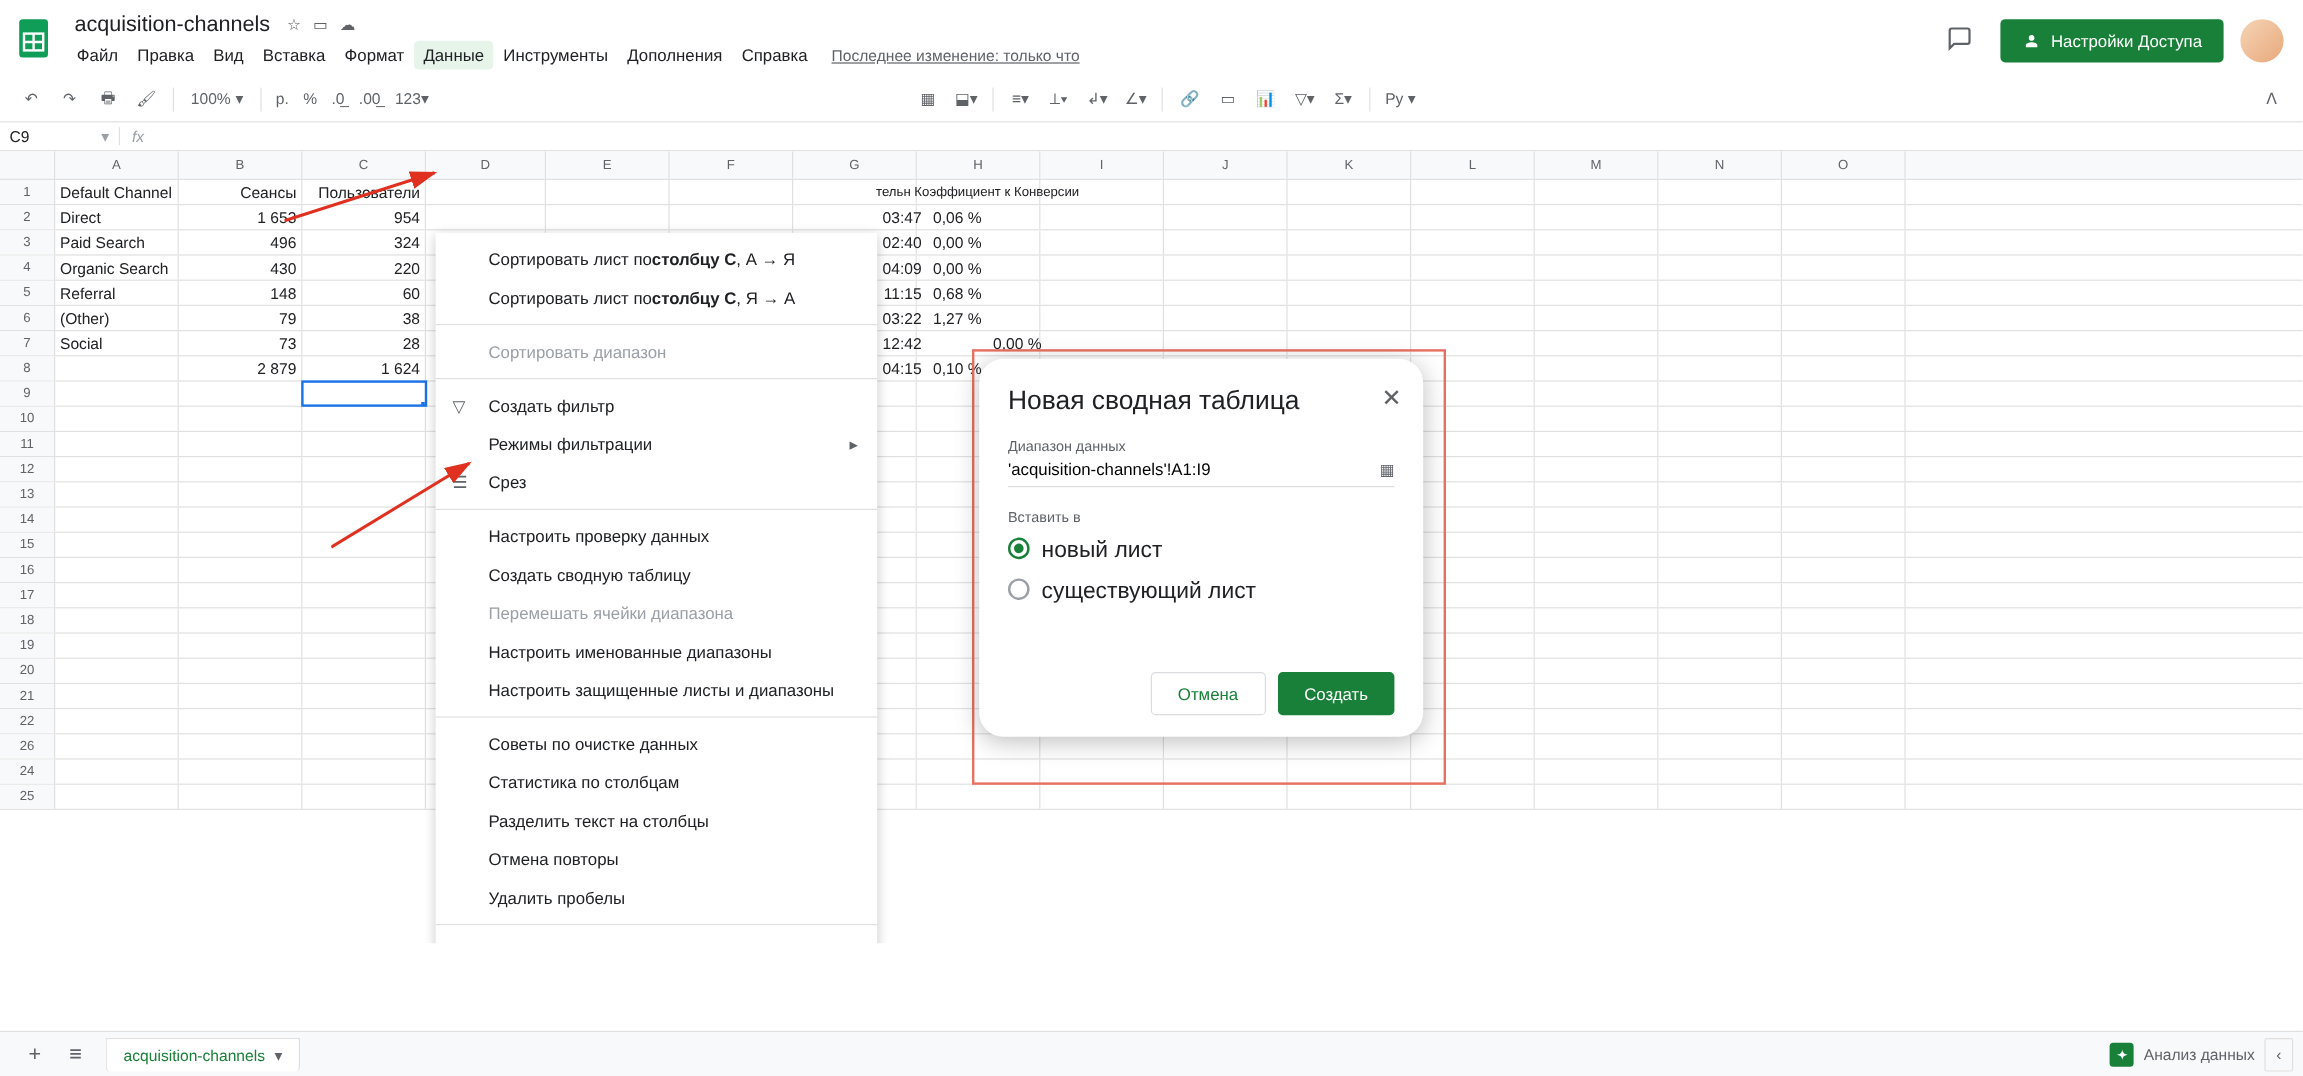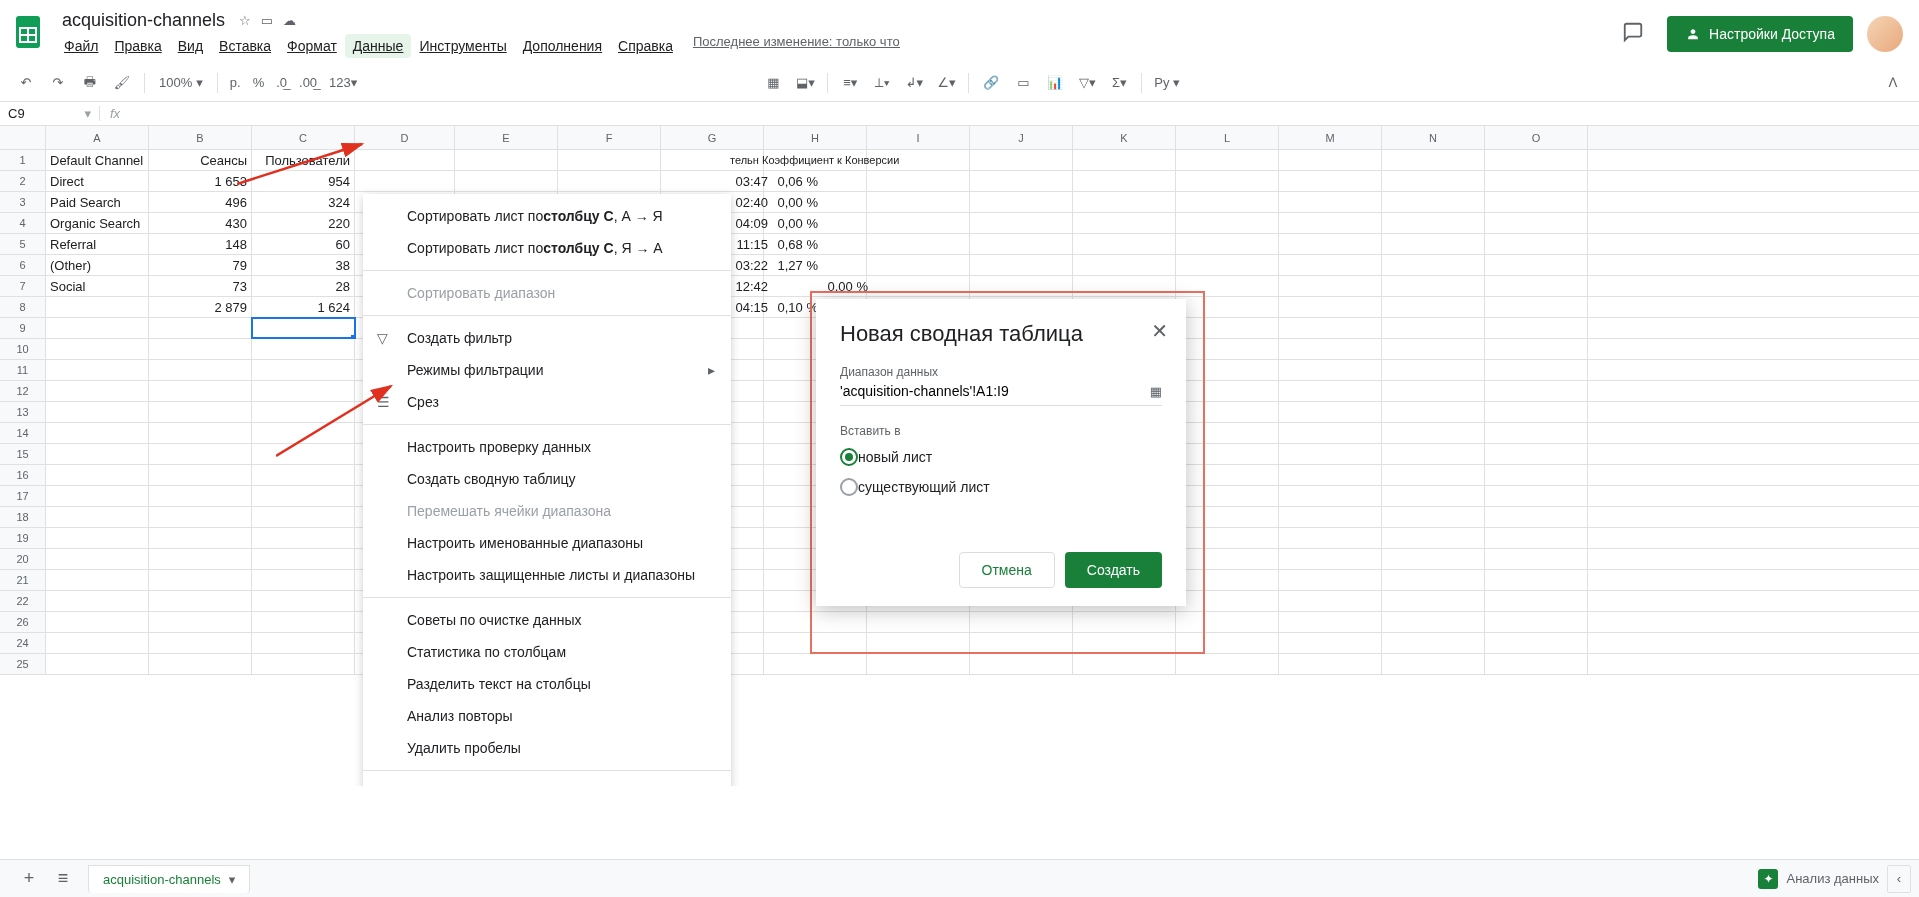--- a/index.html
+++ b/index.html
@@ -7,21 +7,21 @@
 
 
 .header { height: 64px; display: flex; align-items: flex-start; padding: 8px 16px 0 8px; }
 .logo { width: 40px; height: 40px; display: flex; align-items: center; justify-content: center; margin-top: 4px; }
 .logo-svg { width: 36px; height: 36px; }
 .doc-info { flex: 1; padding-left: 8px; }
 .title-row { display: flex; align-items: center; height: 24px; }
 .doc-title { font-size: 18px; color: #202124; padding: 2px 6px; }
 .title-icons { display: flex; gap: 10px; margin-left: 8px; color: #5f6368; }
 .title-icons span { cursor: pointer; }
-.menubar { display: flex; height: 24px; align-items: flex-start; margin-top: 2px; text-decoration: underline; }
+.menubar { display: flex; height: 24px; align-items: center; margin-top: 2px; }
 .menu-item { padding: 4px 8px; font-size: 14px; color: #202124; cursor: pointer; border-radius: 4px; }
 .menu-item.active { background: #e6f4ea; }
 .last-edit { color: #5f6368; text-decoration: underline; margin-left: 12px; cursor: pointer; }
 .header-right { display: flex; align-items: flex-end; gap: 14px; margin-top: 4px; }
 .comments-icon { width: 40px; height: 40px; display: flex; align-items: center; justify-content: center; color: #5f6368; cursor: pointer; }
 .share-btn { background: #188038; color: #fff; border: none; border-radius: 4px; padding: 0 18px; height: 36px; font-size: 14px; font-weight: 500; display: flex; align-items: center; gap: 8px; cursor: pointer; }
 .avatar { width: 36px; height: 36px; border-radius: 50%; background: linear-gradient(135deg, #f5d5b5, #e8a87c); }
 
 
 .toolbar { height: 38px; border-bottom: 1px solid #e0e0e0; display: flex; align-items: center; padding: 0 12px; gap: 4px; color: #5f6368; }
@@ -54,28 +54,28 @@
 .dropdown { position: absolute; left: 363px; top: 68px; width: 368px; background: #fff; box-shadow: 0 2px 10px rgba(0,0,0,0.2); border-radius: 0 0 4px 4px; z-index: 100; padding: 6px 0; }
 .dd-item { padding: 8px 16px 8px 44px; font-size: 14px; color: #202124; cursor: pointer; position: relative; display: flex; align-items: center; }
 .dd-item.disabled { color: #9aa0a6; cursor: default; }
 .dd-item .icon { position: absolute; left: 14px; color: #5f6368; }
 .dd-item .submenu-arrow { margin-left: auto; color: #5f6368; }
 .dd-item .shortcut { margin-left: auto; color: #5f6368; font-size: 13px; }
 .dd-sep { height: 1px; background: #e0e0e0; margin: 6px 0; }
 
 
 .modal-box { position: absolute; left: 810px; top: 165px; width: 395px; border: 2px solid #e87060; z-index: 200; }
-.modal { position: absolute; left: 4px; top: 6px; width: 370px; background: #fff; border-radius: 0; box-shadow: 0 4px 20px rgba(0,0,0,0.25); padding: 22px 24px 18px; }
+.modal { position: absolute; left: 4px; top: 6px; width: 370px; background: #fff; border-radius: 20px; box-shadow: 0 4px 20px rgba(0,0,0,0.25); padding: 22px 24px 18px; }
 .modal-title { font-size: 22px; color: #202124; margin-bottom: 18px; }
 .modal-close { position: absolute; right: 18px; top: 20px; font-size: 20px; color: #5f6368; cursor: pointer; }
 .modal-label { font-size: 12px; color: #5f6368; margin-bottom: 4px; }
 .modal-input-row { display: flex; align-items: center; border-bottom: 1px solid #dadce0; padding-bottom: 6px; margin-bottom: 18px; }
 .modal-input { flex: 1; border: none; font-size: 14px; outline: none; }
 .grid-icon { color: #5f6368; cursor: pointer; }
-.radio-row { display: flex; align-items: center; padding: 6px 0; font-size: 14px; }
+.radio-row { display: flex; gap: 10px; padding: 6px 0; font-size: 19px; }
 .radio { width: 18px; height: 18px; border: 2px solid #9aa0a6; border-radius: 50%; position: relative; }
 .radio.checked { border-color: #188038; }
 .radio.checked::after { content: ''; position: absolute; left: 3px; top: 3px; width: 8px; height: 8px; background: #188038; border-radius: 50%; }
 .modal-actions { display: flex; justify-content: flex-end; gap: 10px; margin-top: 50px; }
 .btn { padding: 9px 22px; border-radius: 4px; font-size: 14px; font-weight: 500; cursor: pointer; }
 .btn-cancel { background: #fff; border: 1px solid #dadce0; color: #188038; }
 .btn-create { background: #188038; border: none; color: #fff; }
 
 
 .arrow1 { position: absolute; left: 237px; top: 13px; z-index: 300; pointer-events: none; }
@@ -721,21 +721,21 @@
     <div class="dd-sep"></div>
     <div class="dd-item">Настроить проверку данных</div>
     <div class="dd-item">Создать сводную таблицу</div>
     <div class="dd-item disabled">Перемешать ячейки диапазона</div>
     <div class="dd-item">Настроить именованные диапазоны</div>
     <div class="dd-item">Настроить защищенные листы и диапазоны</div>
     <div class="dd-sep"></div>
     <div class="dd-item">Советы по очистке данных</div>
     <div class="dd-item">Статистика по столбцам</div>
     <div class="dd-item">Разделить текст на столбцы</div>
-    <div class="dd-item">Анализ повторы</div>
+    <div class="dd-item">Отмена повторы</div>
     <div class="dd-item">Удалить пробелы</div>
     <div class="dd-sep"></div>
     <div class="dd-item">
         <span>Сгруппировать</span>
         <span class="shortcut">Alt+Shift+→</span>
       </div>
 
   </div>
 
   <div class="modal-box" style="height:363px;">

